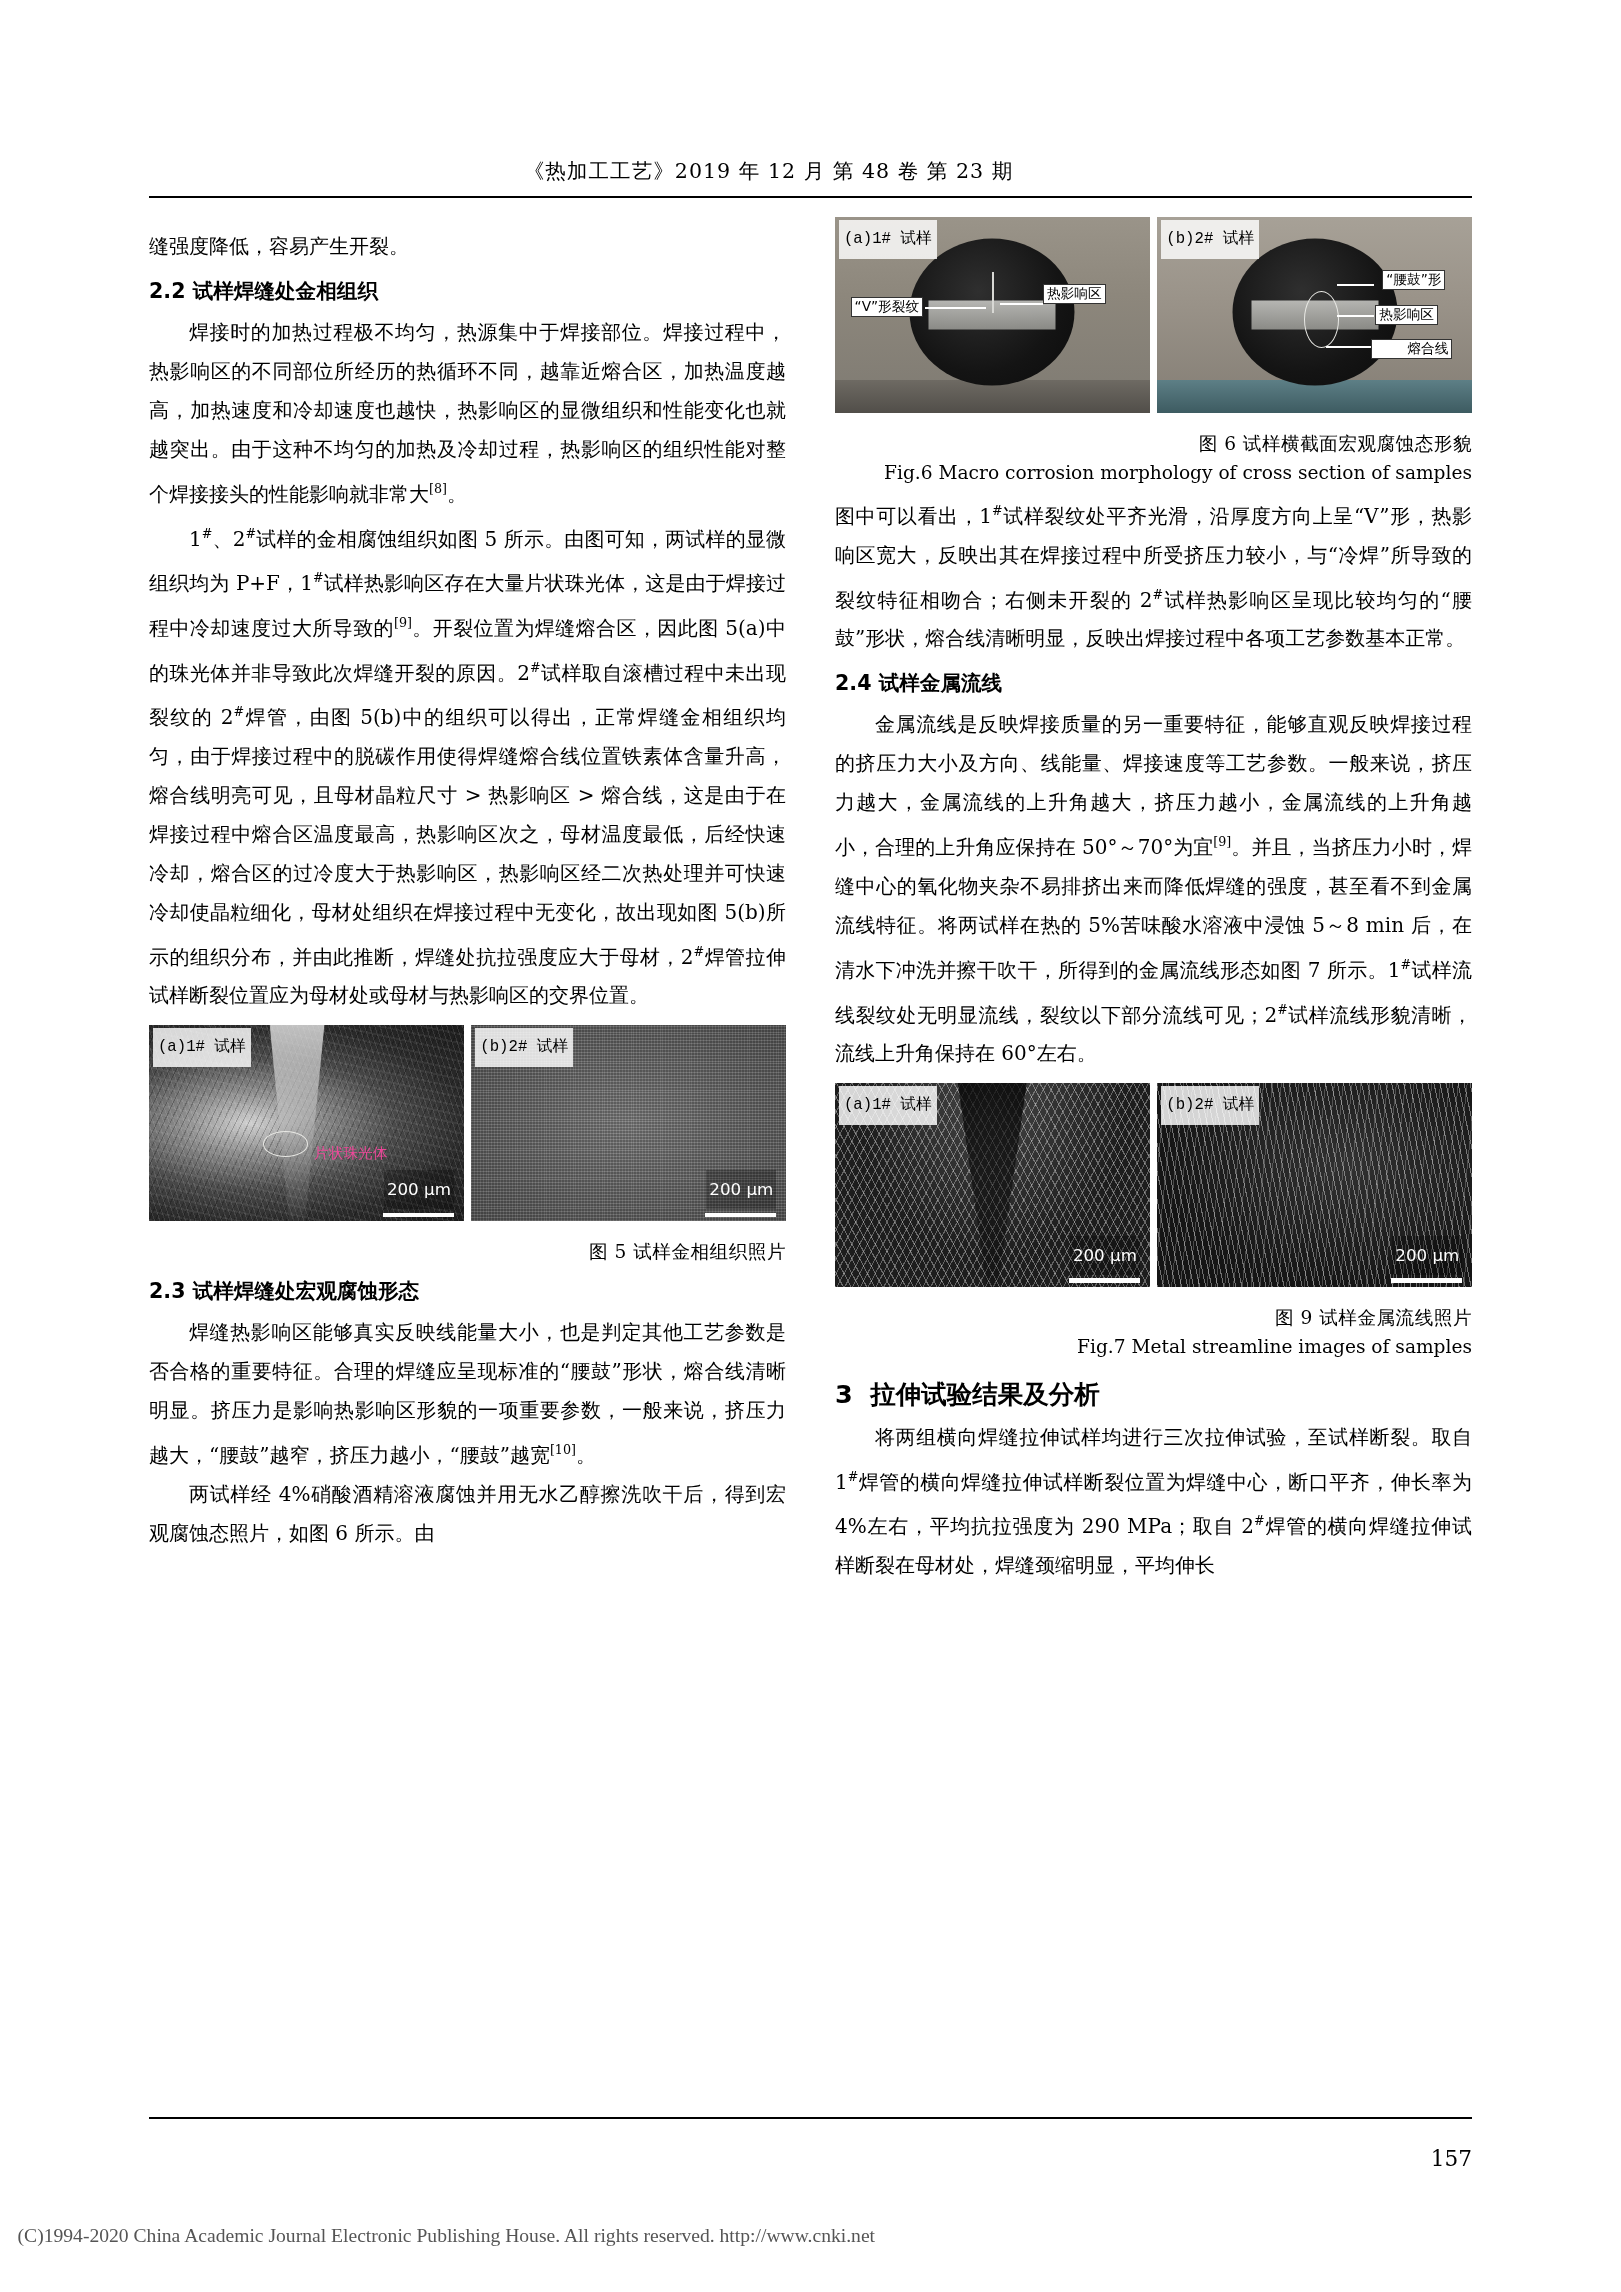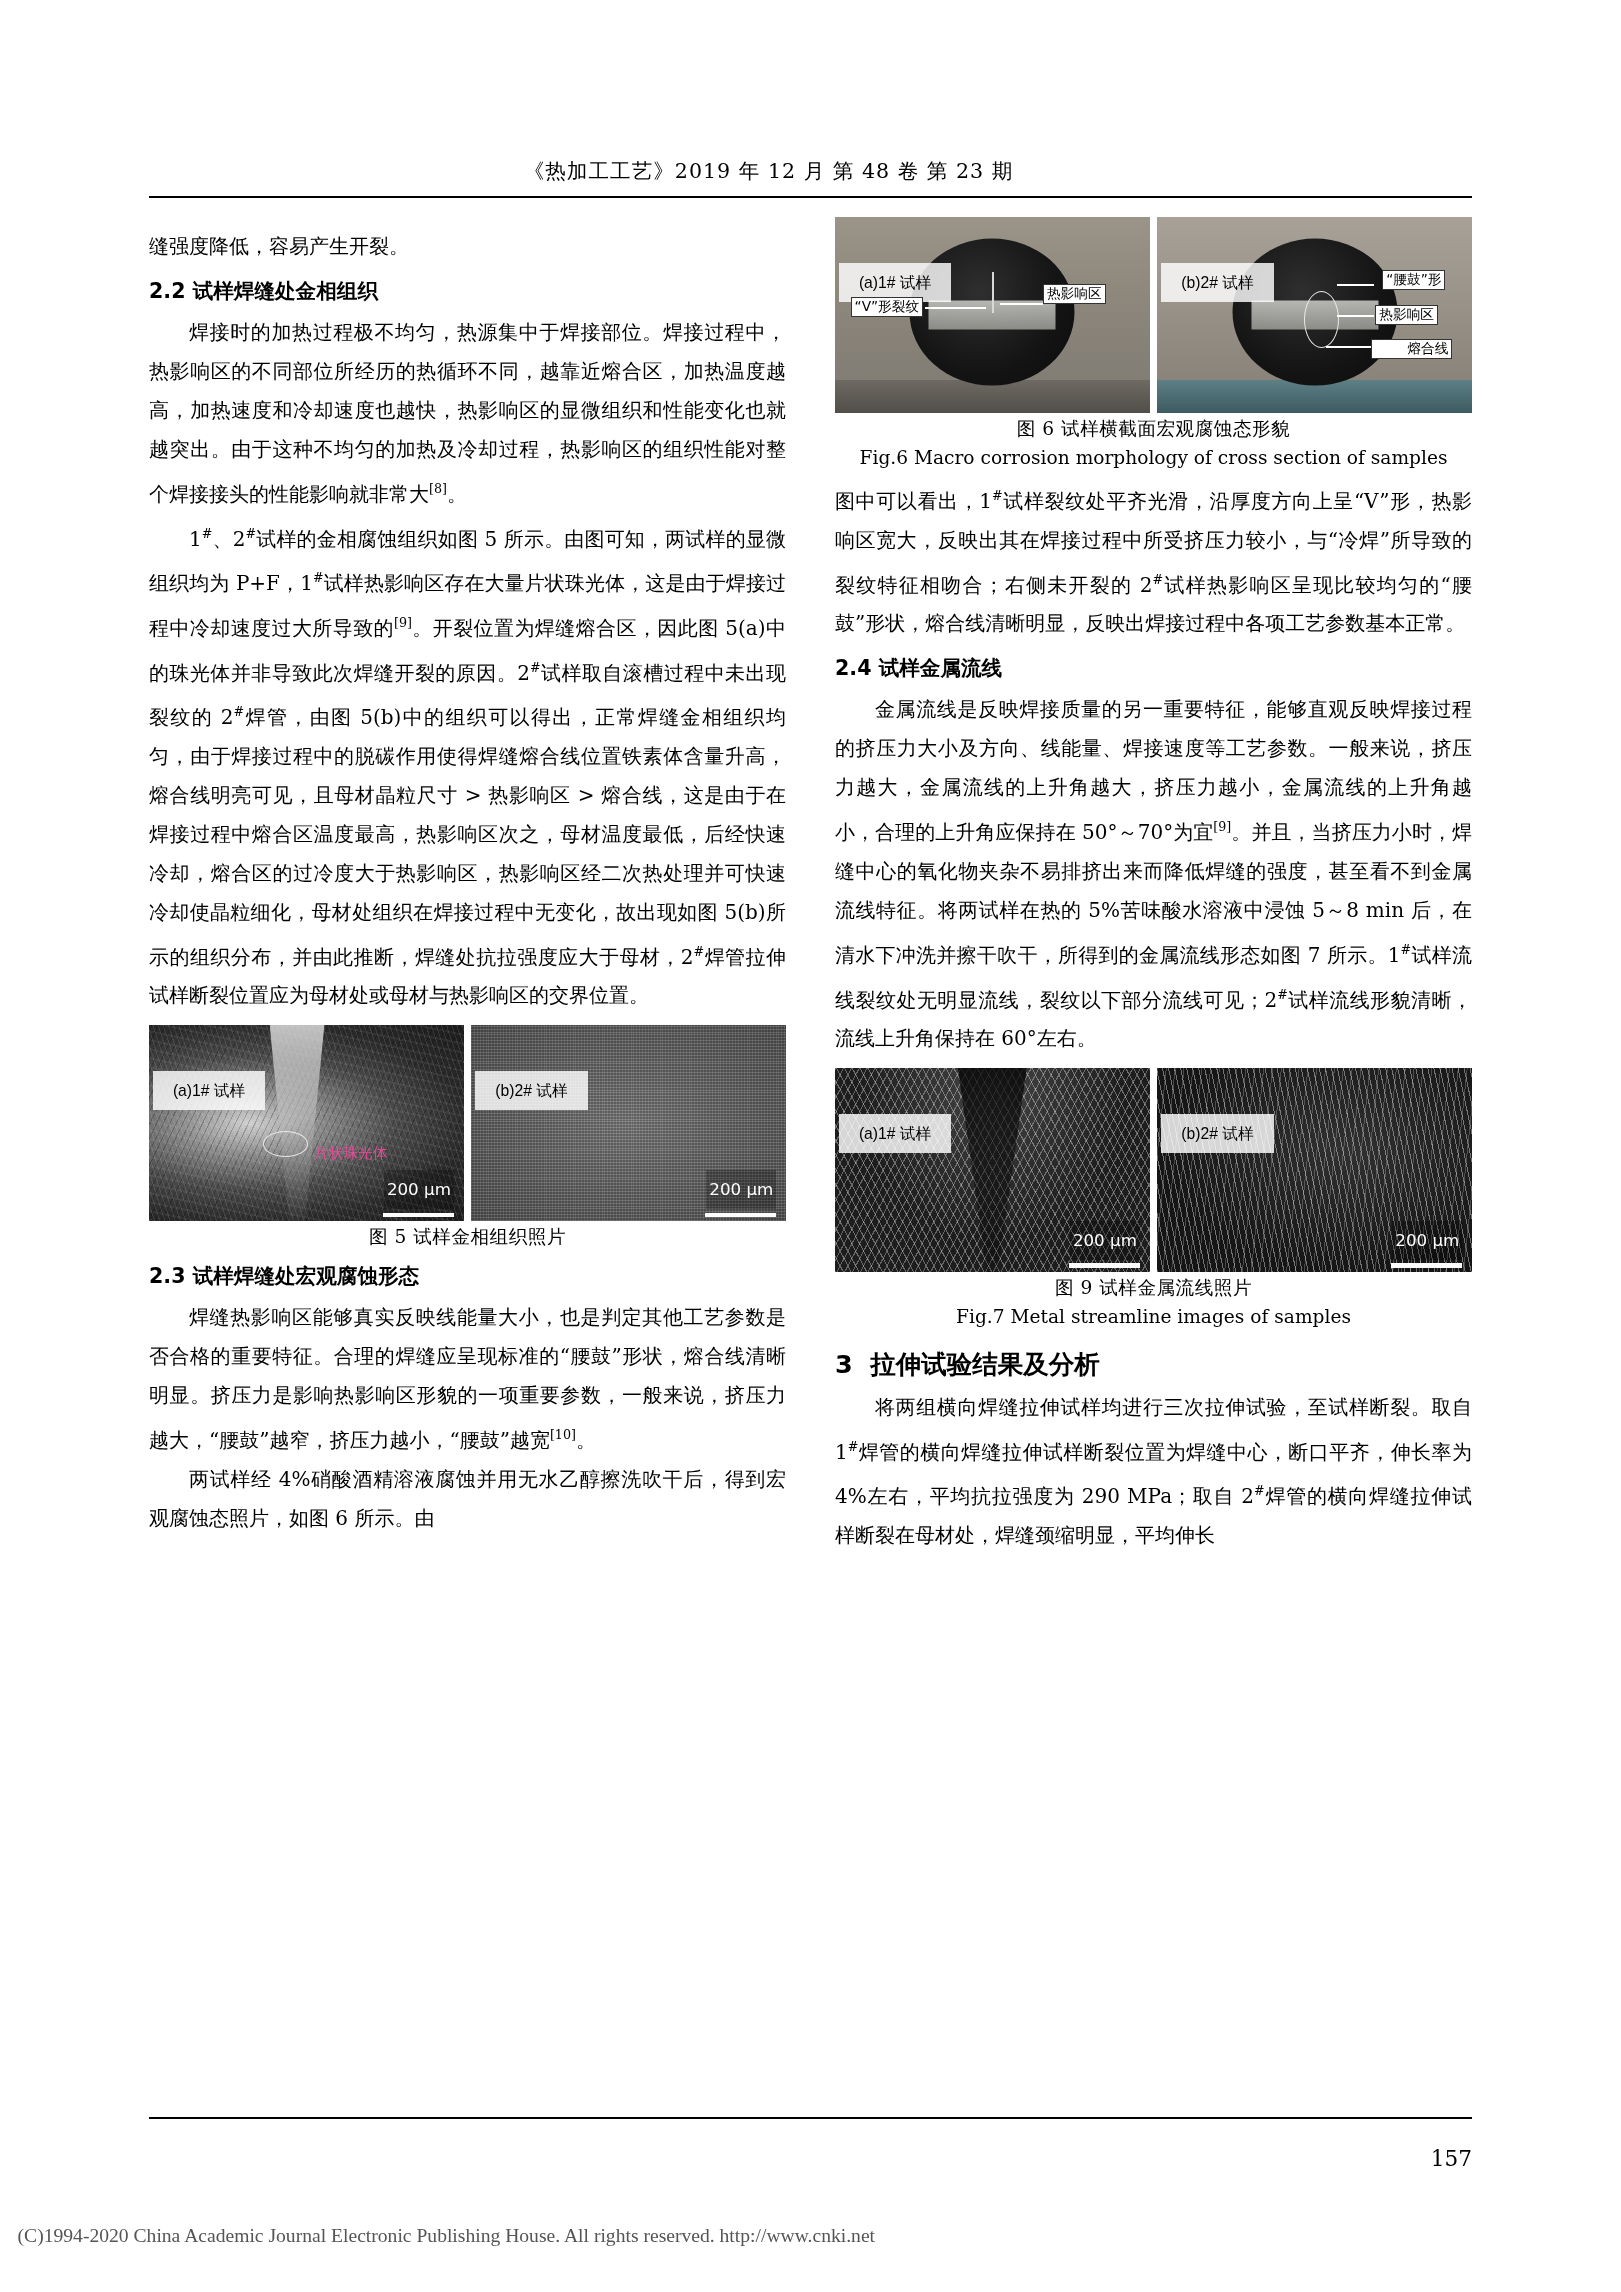--- a/index.html
+++ b/index.html
@@ -106,41 +106,40 @@
     position: relative;
     overflow: hidden;
     background: #2a2a2a;
   }
   .panel-label {
     position: absolute;
     left: 3.9px; top: 2.9px;
     font-size: 15.7px;
     color: #000;
     background: rgba(255,255,255,0.82);
-    padding: 0 20px;
-    font-family: Liberation Sans, sans-serif;
+    padding: 0 5px;
+    font-family: Liberation Mono, monospace;
     z-index: 5;
-    margin-top: 43px;
   }
   .scalebar {
     position: absolute;
     right: 9.8px;
     bottom: 11.8px;
     color: #fff;
     font-size: 16.7px;
     font-family: "DejaVu Sans", "Liberation Sans", sans-serif;
     background: rgba(0,0,0,0.25);
     padding: 0 2.9px;
     z-index: 5;
   }
   .fig-cap {
-    text-align: center;
+    text-align: right;
     font-size: 18.6px;
     line-height: 29px;
-    margin-top: 1px;
+    margin-top: 16px;
   }
   .fig-cap .cn { letter-spacing: 0.5px; }
   .fig-cap .en { font-family: "DejaVu Serif", "Liberation Serif", serif; }
 
   
   .fig6 .panel { width: 315px; height: 196px; }
   .macro-bg {
     position: absolute; inset: 0;
     background:
       linear-gradient(180deg, #9a9489 0%, #8d877c 40%, #7e7a72 100%);

